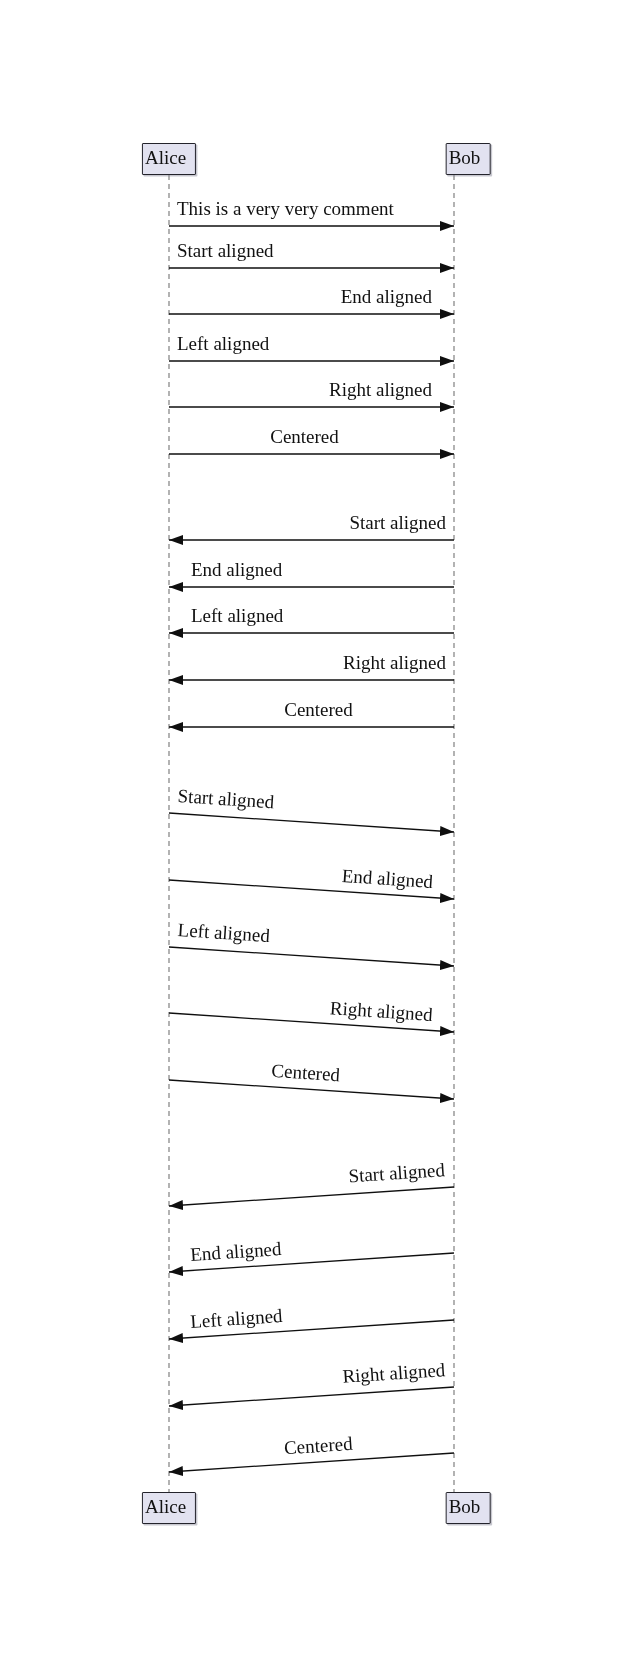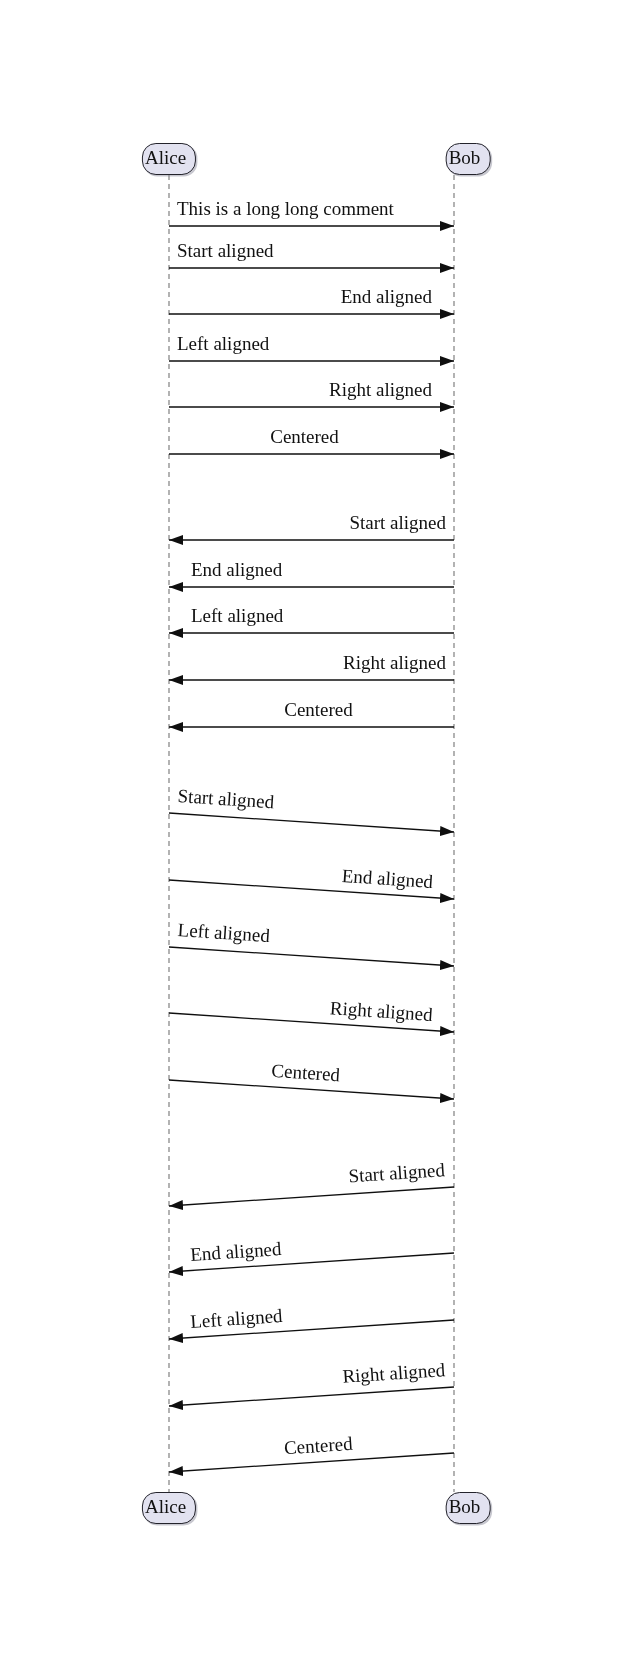--- a/index.html
+++ b/index.html
@@ -11,21 +11,21 @@
     font-family:"Liberation Serif","DejaVu Serif",serif;
     color:var(--text,#111);
     overflow:hidden;
   }
   #links{position:absolute;left:0;top:0;}
   .pbox{
     position:absolute;
     transform:translateX(-50%);
     background:var(--pfill,#e2e2f0);
     border:1.4px solid var(--pborder,#23232b);
-    border-radius:14px;
+    border-radius:1px;
     padding:2px 9px 4px 2px;
     font-size:19px;
     line-height:24px;
     white-space:nowrap;
     box-shadow:1.5px 1.5px 0 rgba(130,130,148,.45);
     z-index:2;
   }
   .col-alice{left:169px;}
   .col-bob{left:468px;}
   .row-top{top:143px;}
@@ -87,21 +87,21 @@
   </div>
   <div class="pbox col-alice row-bottom">
     <span>Alice</span>
   </div>
   <div class="pbox col-bob row-bottom">
     <span>Bob</span>
   </div>
 
   <div id="labels">
       <div class="msg-anchor" style="left: 177px; top: 226px;">
-        <span class="msg-label left" style="transform: rotate(0deg);">This is a long long comment</span>
+        <span class="msg-label left" style="transform: rotate(0deg);">This is a very very comment</span>
       </div>
       <div class="msg-anchor" style="left: 177px; top: 268px;">
         <span class="msg-label left" style="transform: rotate(0deg);">Start aligned</span>
       </div>
       <div class="msg-anchor" style="left: 432px; top: 314px;">
         <span class="msg-label right" style="transform: rotate(0deg);">End aligned</span>
       </div>
       <div class="msg-anchor" style="left: 177px; top: 361px;">
         <span class="msg-label left" style="transform: rotate(0deg);">Left aligned</span>
       </div>

